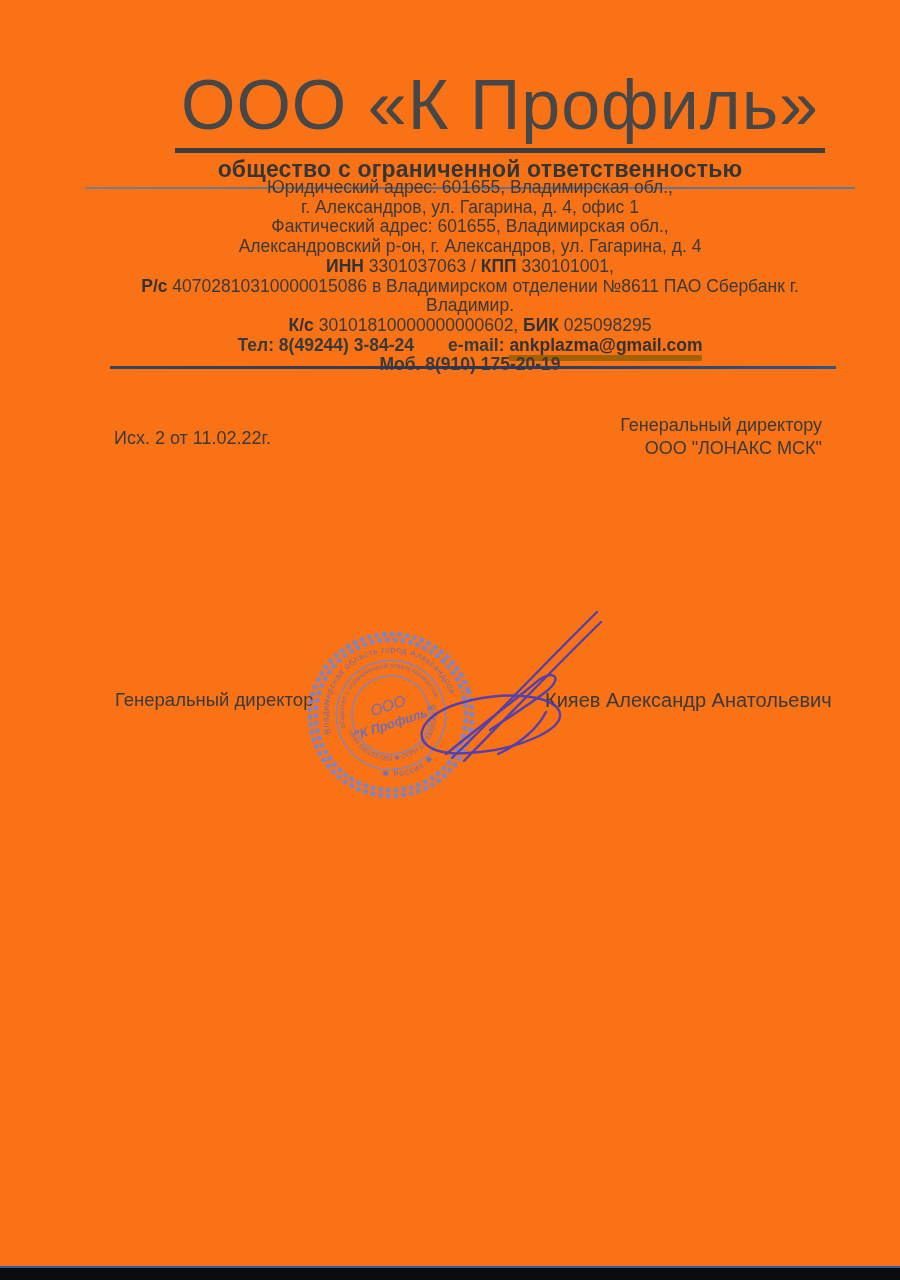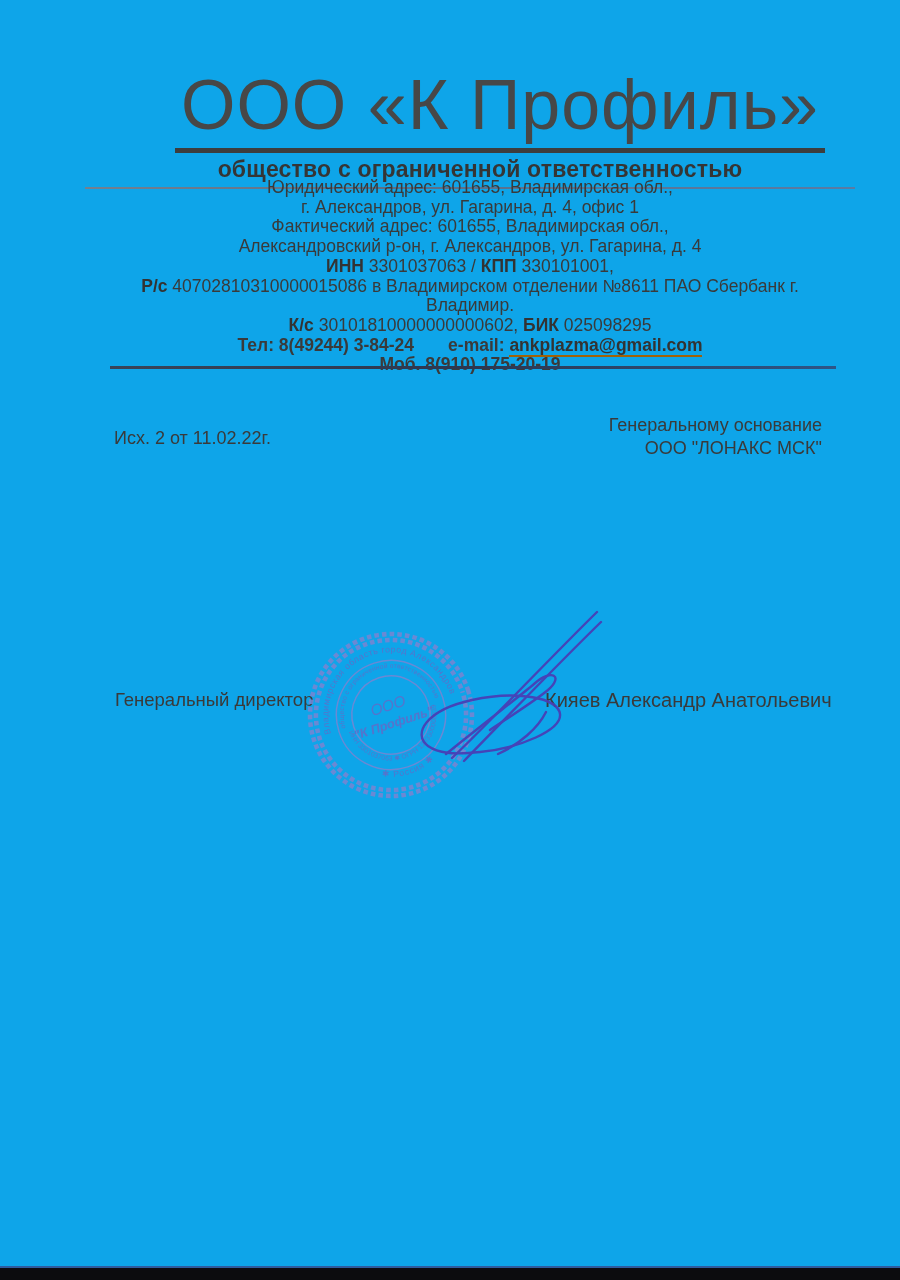--- a/index.html
+++ b/index.html
@@ -1,18 +1,18 @@
 <!DOCTYPE html>
 <html><head>
 <meta charset="utf-8">
 <style>
   html,body{margin:0;padding:0;background:#e8e8e8;}
   .page{
     position:relative; width:900px; height:1280px; margin:0 auto;
-    background:#0ea5e9; overflow:hidden;
+    background:#f97316; overflow:hidden;
     font-family:"Liberation Sans", sans-serif; color:#3a3a3a;
   }
   
   .title-wrap{position:absolute; top:66px; left:100px; width:800px; text-align:center;}
   .company-title{
     display:inline-block; font-size:70px; line-height:78px; font-weight:400;
     color:#474747; letter-spacing:1px;
     border-bottom:5px solid #3d3d3d; padding:0 6px 4px 6px;
   }
   .subtitle{
@@ -20,21 +20,21 @@
     font-size:23px; font-weight:bold; color:#353535; letter-spacing:0.2px;
   }
   .subtitle-rule{position:absolute; top:187px; left:85px; width:770px; height:2px;
     background:linear-gradient(to right,#74808f,#5d6f86 40%,#5a7ba4);}
   
   .contacts{position:absolute; top:178px; left:30px; width:880px; text-align:center;
     font-size:17.5px; line-height:19.7px; color:#3a3a3a;}
   .contacts b{color:#333;}
   .contacts .bold{font-weight:bold;}
   .gap{display:inline-block; width:34px;}
-  .email{font-weight:bold; color:#333; text-decoration:none; border-bottom:2px solid #a16207; cursor:pointer;}
+  .email{font-weight:bold; color:#333; text-decoration:none; border-bottom:6px solid #a16207; cursor:pointer;}
   .main-rule{position:absolute; top:366px; left:110px; width:726px; height:3px;
     background:linear-gradient(to right,#3a4458,#2c3750 50%,#2e5587);}
   
   .ref{position:absolute; top:416px; left:114px; font-size:18px;margin-top:12px;}
   .recipient{position:absolute; top:414px; right:78px; text-align:right; font-size:18px; line-height:22.5px;}
   
   .letter-title{position:absolute; top:519px; left:30px; width:860px; text-align:center;
     font-size:19.5px; letter-spacing:0.6px; color:#383838;}
   .body-text{position:absolute; top:552px; left:114px; width:708px; margin:0;
     font-size:18.8px; line-height:20.6px; text-align:justify; text-indent:57px; color:#383838;}
@@ -70,21 +70,21 @@
     <div class="c-line">Владимир.</div>
     <div class="c-line"><b>К/с</b><span> 30101810000000000602, </span><b>БИК</b><span> 025098295</span></div>
     <div class="c-line bold"><span>Тел: 8(49244) 3-84-24</span><span class="gap"></span><span>e-mail: </span><a class="email">ankplazma@gmail.com</a></div>
     <div class="c-line bold">Моб. 8(910) 175-20-19</div>
   </div>
 
   <div class="main-rule"></div>
 
   <div class="ref">Исх. 2 от 11.02.22г.</div>
   <div class="recipient">
-    <div>Генеральному основание</div>
+    <div>Генеральный директору</div>
     <div>ООО "ЛОНАКС МСК"</div>
   </div>
 
 
 
   <div class="signer-role">Генеральный директор</div>
   <div class="signer-name">Кияев Александр Анатольевич</div>
 
   <svg class="stamp" viewBox="0 0 200 200">
     <g transform="rotate(-18 100 100)">

